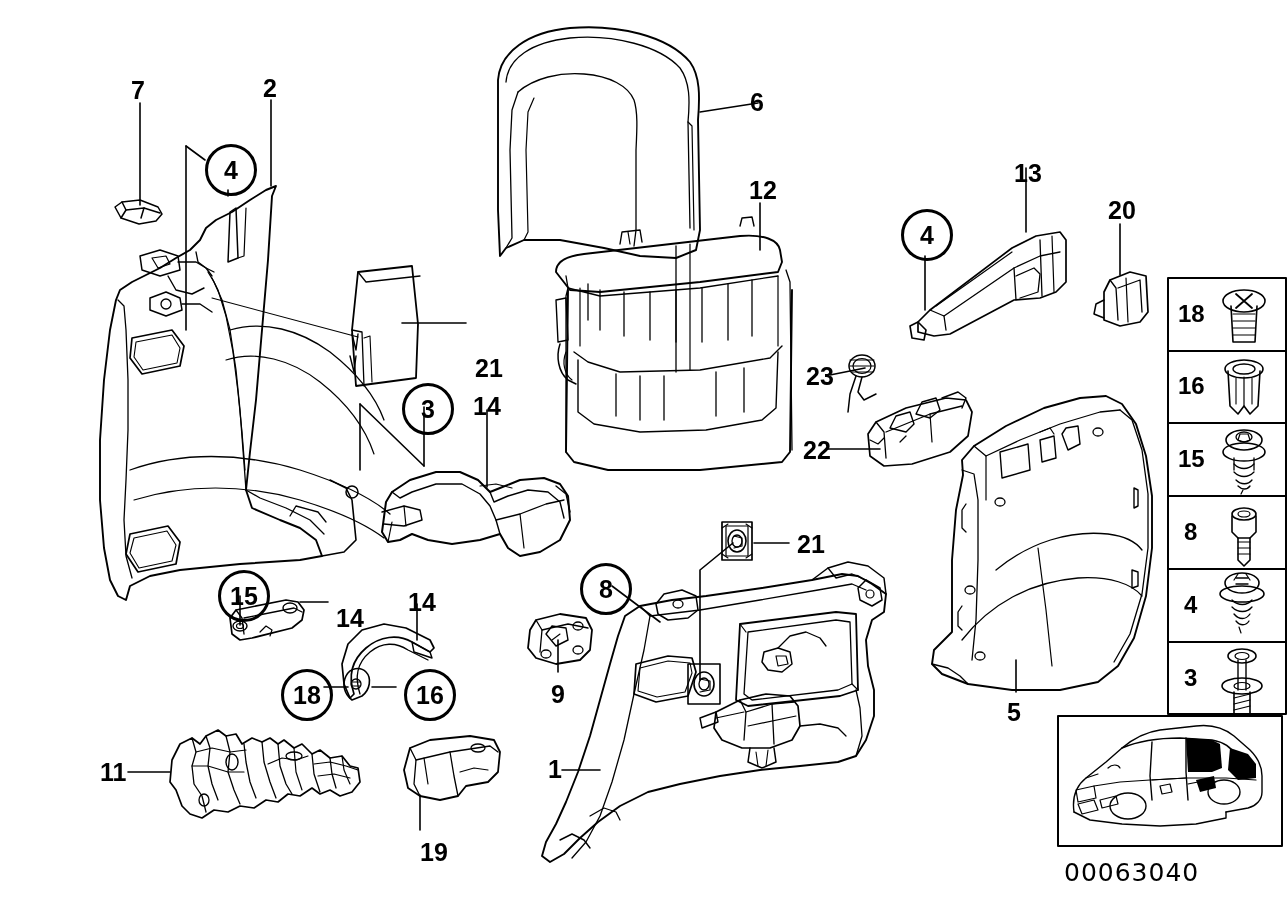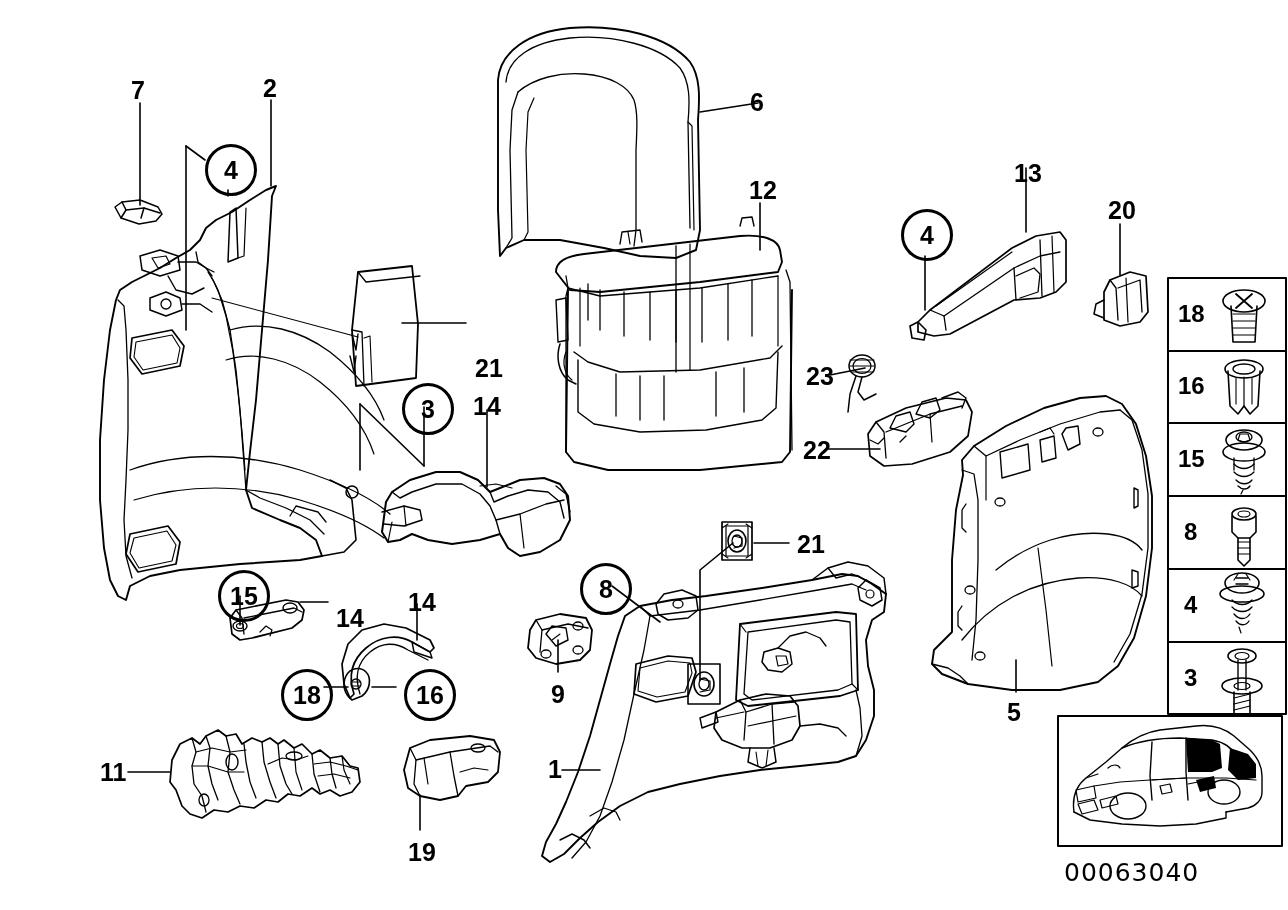--- a/index.html
+++ b/index.html
@@ -520,21 +520,21 @@
   <div class="callout circled" style="left:580px;top:563px;">8</div>
   <div class="callout circled" style="left:218px;top:570px;">15</div>
   <div class="callout" style="left:336px;top:606px;">14</div>
   <div class="callout" style="left:408px;top:590px;">14</div>
   <div class="callout circled" style="left:281px;top:669px;">18</div>
   <div class="callout circled" style="left:404px;top:669px;">16</div>
   <div class="callout" style="left:551px;top:682px;">9</div>
   <div class="callout" style="left:1007px;top:700px;">5</div>
   <div class="callout" style="left:548px;top:757px;">1</div>
   <div class="callout" style="left:100px;top:760px;">11</div>
-  <div class="callout" style="left:408px;top:840px;">19</div>
+  <div class="callout" style="left:420px;top:840px;">19</div>
 
   <div class="legend-num" style="left:1178px;top:302px;">18</div>
   <div class="legend-num" style="left:1178px;top:374px;">16</div>
   <div class="legend-num" style="left:1178px;top:447px;">15</div>
   <div class="legend-num" style="left:1184px;top:520px;">8</div>
   <div class="legend-num" style="left:1184px;top:593px;">4</div>
   <div class="legend-num" style="left:1184px;top:666px;">3</div>
 
   <div class="diagnum" style="left:1064px;top:858px;">00063040</div>
 

